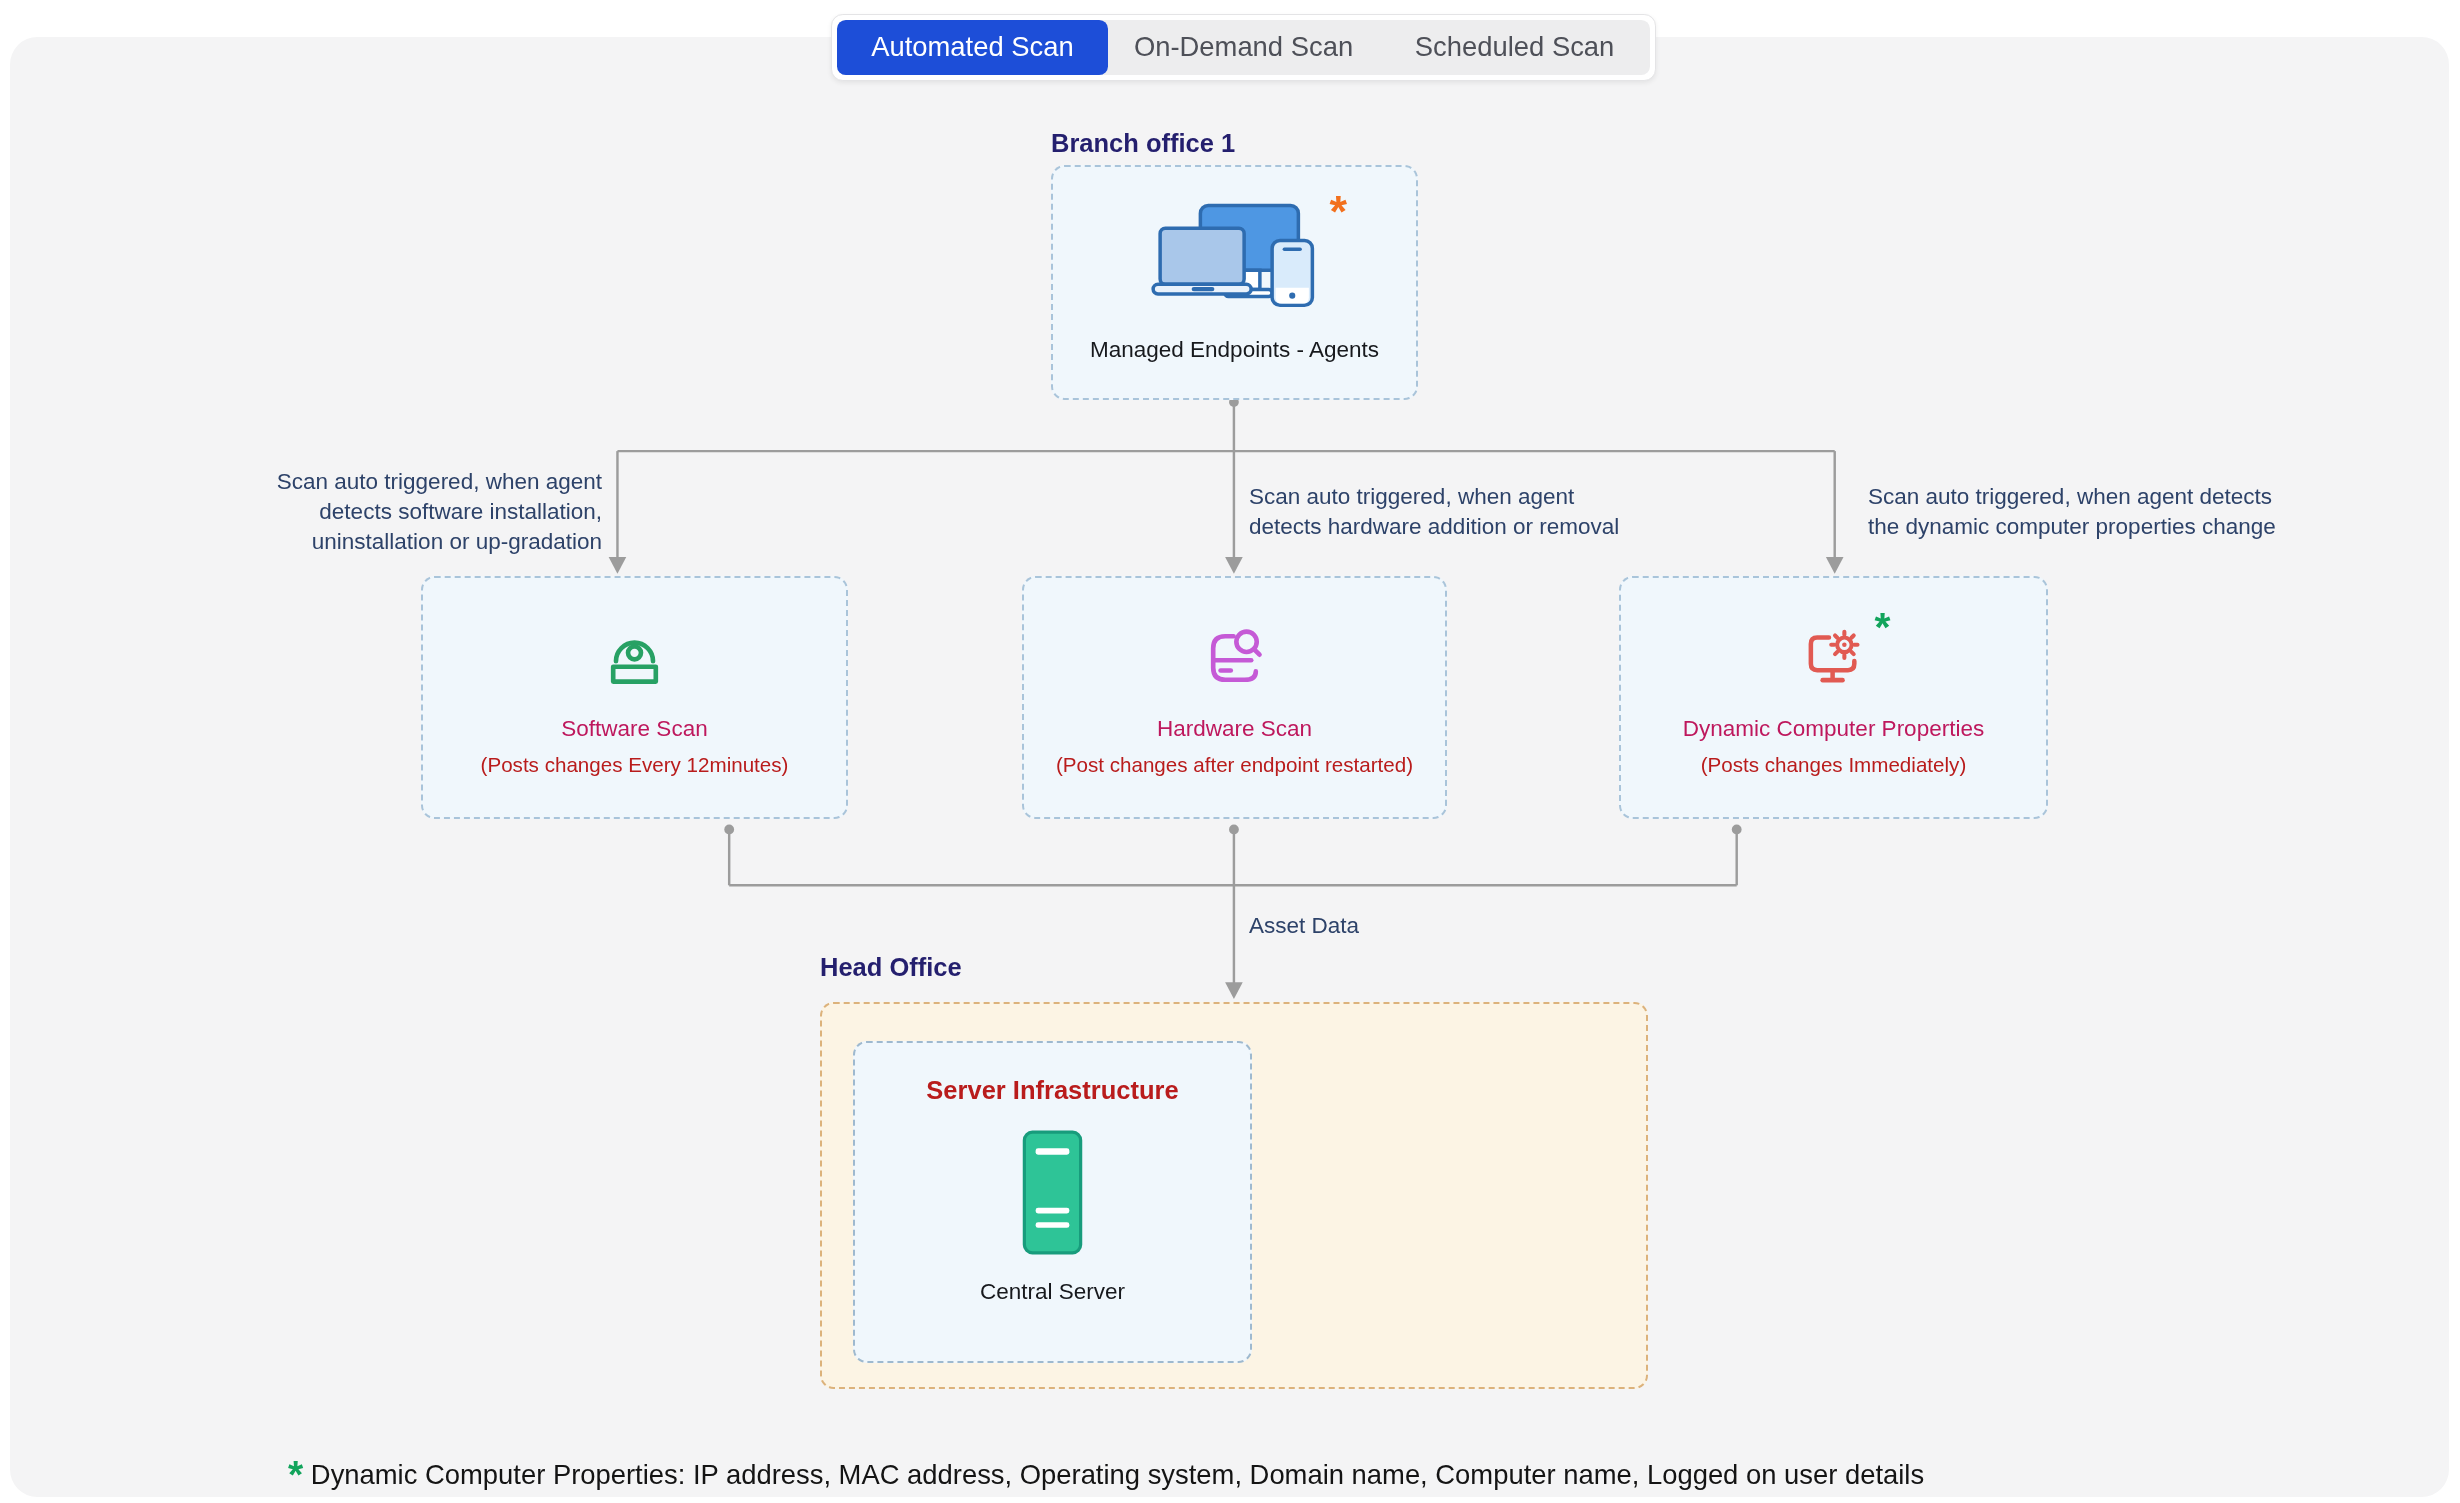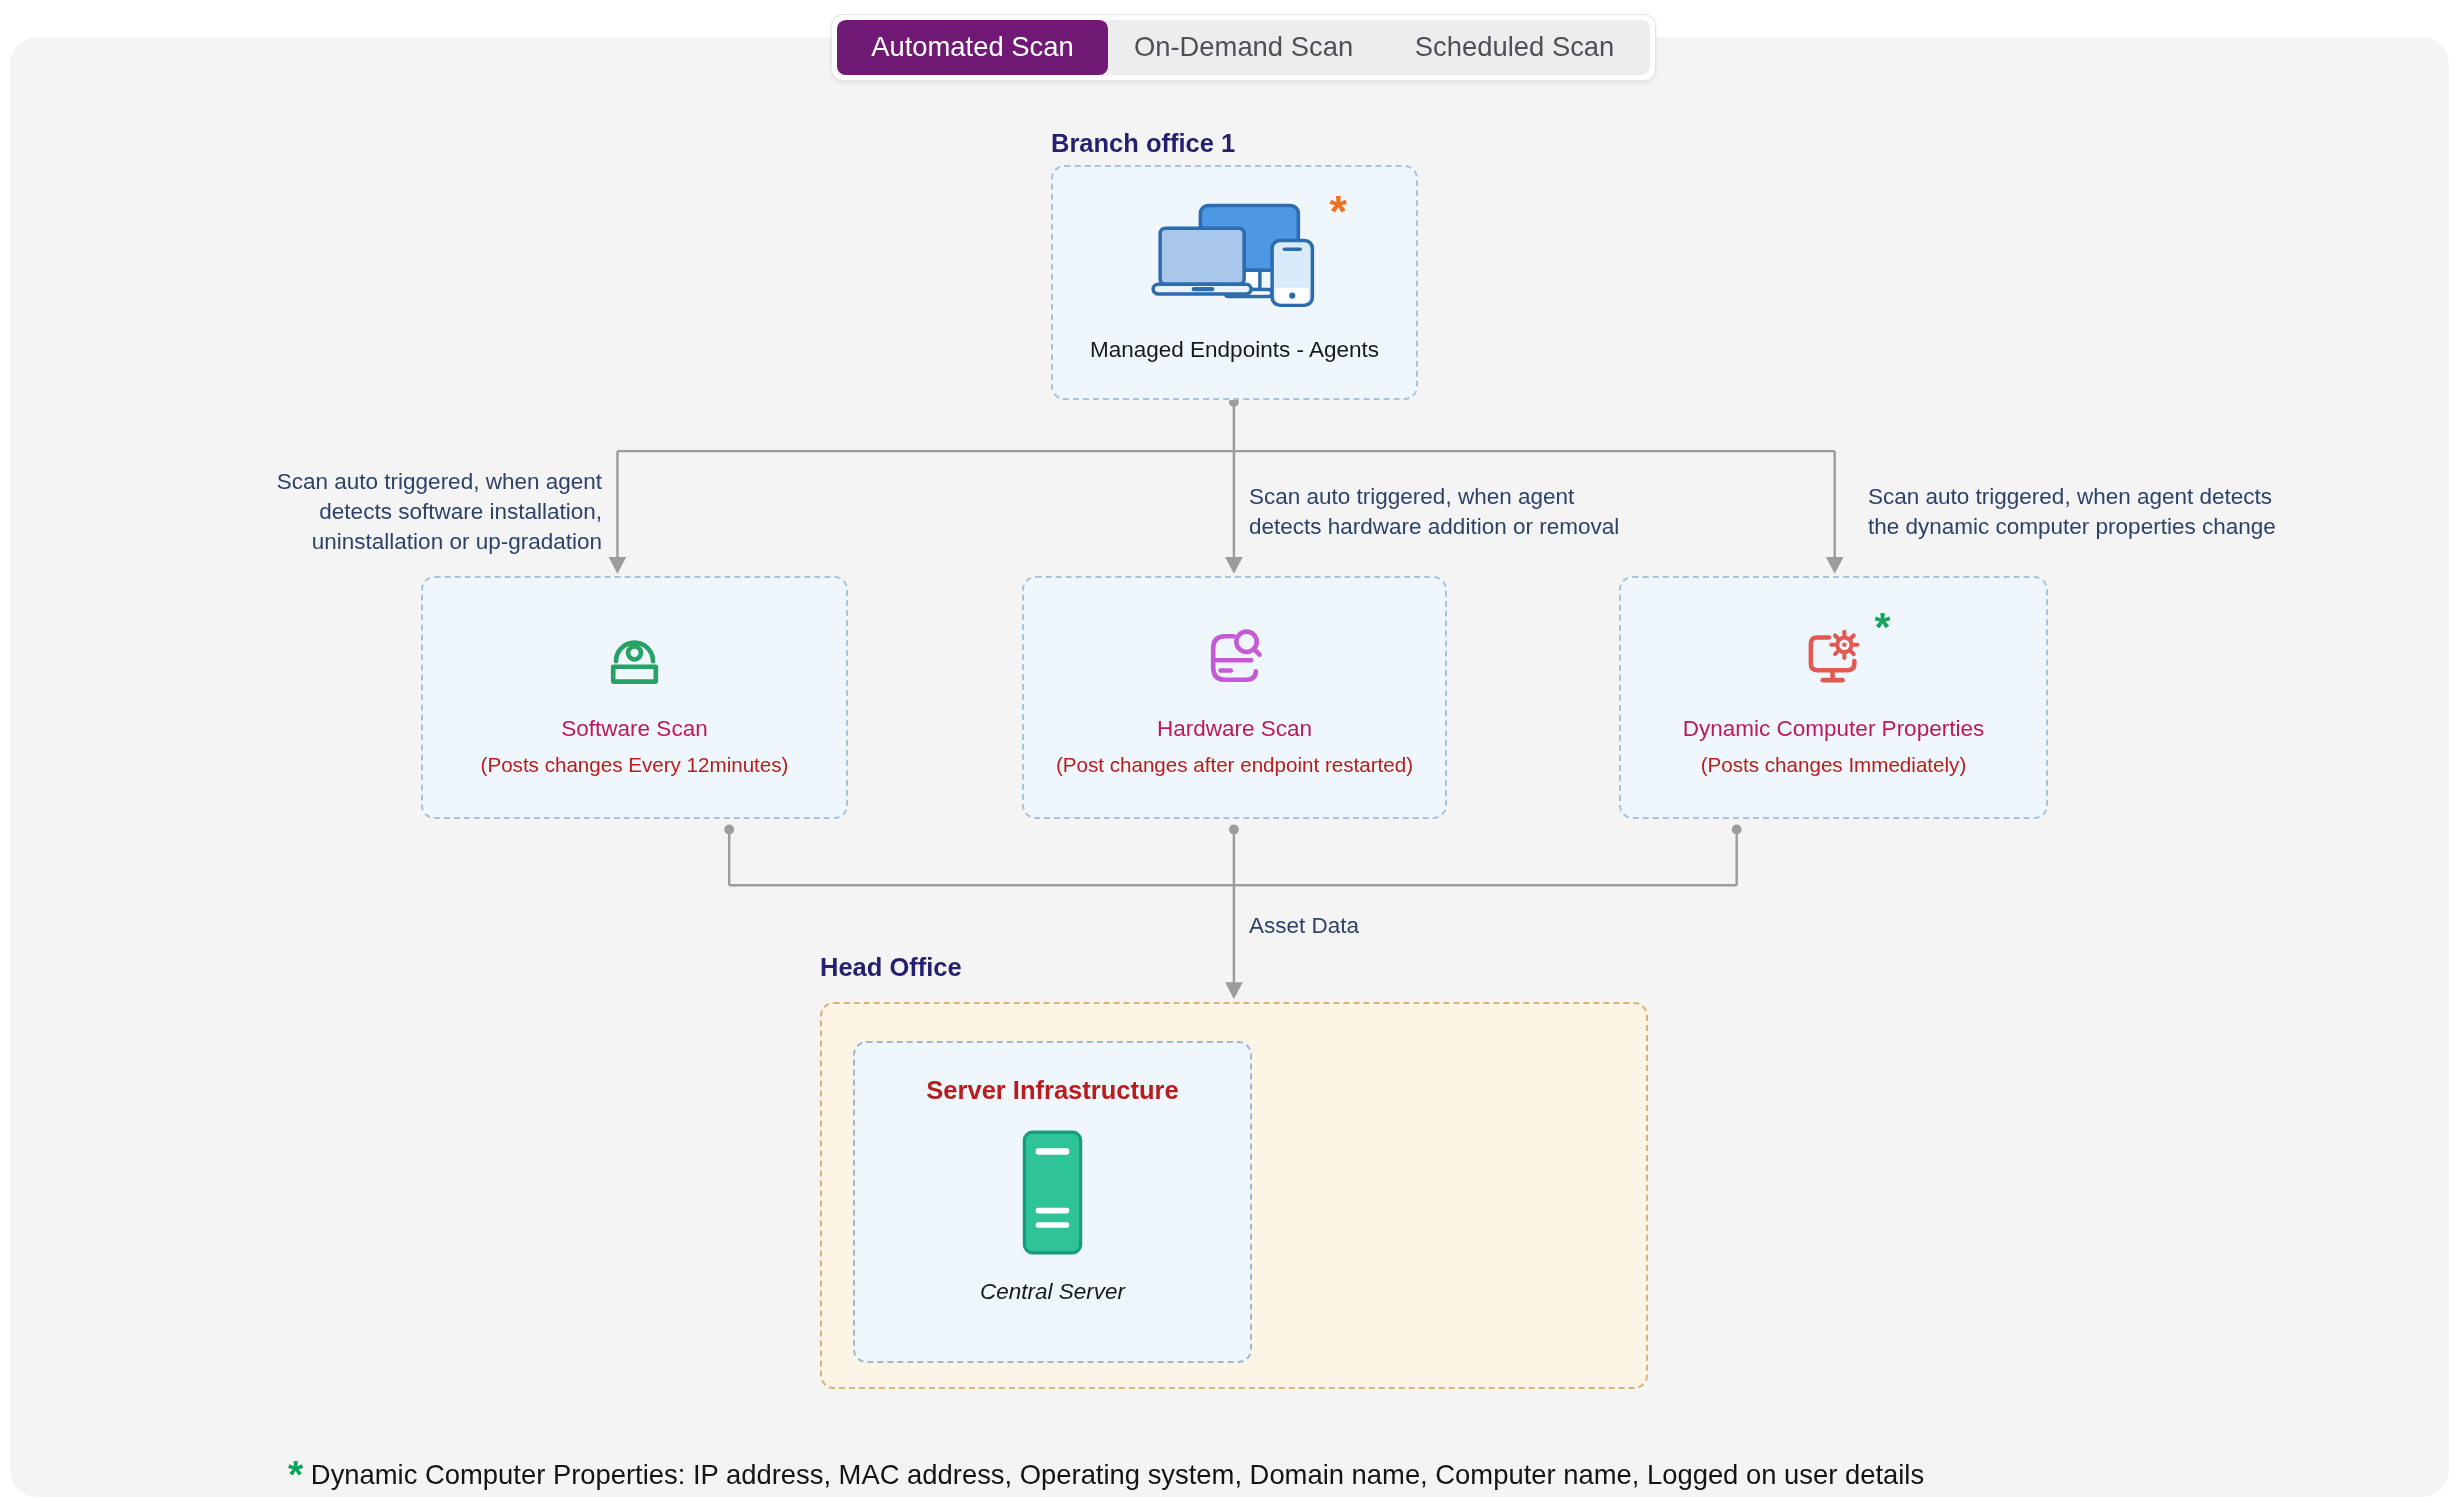--- a/index.html
+++ b/index.html
@@ -9,21 +9,21 @@
           background:#f4f4f5;border-radius:27.4px;}
   .connectors{position:absolute;left:0;top:0;pointer-events:none;}
 
   
   .tabs-wrap{position:absolute;left:831px;top:13.7px;width:825px;height:67px;background:#ffffff;
              border:1px solid #e4e4e6;border-radius:11.8px;box-shadow:0 2px 4.9px rgba(0,0,0,.07);
              box-sizing:border-box;display:flex;padding:4.9px;z-index:5;}
   .tabs-strip{flex:1;background:#ededee;border-radius:8.8px;display:flex;}
   .tab{flex:1;display:flex;align-items:center;justify-content:center;font-size:27.4px;
        color:#4e5058;border-radius:8.8px;white-space:nowrap;cursor:pointer;}
-  .tab.active{background:#701a75;color:#ffffff;}
+  .tab.active{background:#1d4ed8;color:#ffffff;}
 
   
   .section-label{position:absolute;font-size:25.5px;font-weight:700;color:#241f6e;z-index:3;}
   .annotation{position:absolute;font-size:22.5px;line-height:1.34;color:#2d4269;
               white-space:pre-line;z-index:3;}
   .ann-left{left:190px;top:467px;width:412px;text-align:right;}
   .ann-mid{left:1249px;top:482px;width:470px;text-align:left;}
   .ann-right{left:1868px;top:482px;width:549px;text-align:left;}
   .asset-label{position:absolute;left:1249px;top:913px;font-size:22.5px;color:#2d4269;z-index:3;}
 
@@ -45,21 +45,21 @@
 
   
   .head-office-box{position:absolute;left:820px;top:1002px;width:828px;height:387px;
                    border:2px dashed #dcb27b;border-radius:13.7px;background:#fcf4e4;
                    box-sizing:border-box;z-index:2;}
   .server-box{position:absolute;left:31px;top:37px;width:399px;height:322px;
               border:2px dashed #9eb9cf;border-radius:13.7px;background:#f0f7fc;
               box-sizing:border-box;display:flex;flex-direction:column;align-items:center;}
   .server-title{font-size:25.5px;font-weight:700;color:#b91c1c;margin-top:33px;}
   .server-icon-wrap{margin-top:23.5px;}
-  .central-label{font-size:22.5px;color:#17191d;margin-top:19.6px;font-style:italic;}
+  .central-label{font-size:22.5px;color:#17191d;margin-top:19.6px;}
   .endpoints-group{position:absolute;left:1402px;top:1119px;width:206px;display:flex;
                    flex-direction:column;align-items:center;}
   .endpoints-label{font-size:22.5px;color:#17191d;margin-top:13.7px;white-space:nowrap;}
 
   
   .devices-wrap{position:relative;}
   .ast{position:absolute;color:#f2701d;font-weight:700;font-size:45px;line-height:0.8;}
   .ast-branch{right:-29px;top:-7.8px;}
   .ast-endpoints{right:-15.7px;top:-7.8px;}
   .ast-green{position:absolute;color:#12a45c;font-weight:700;font-size:41px;line-height:0.8;

